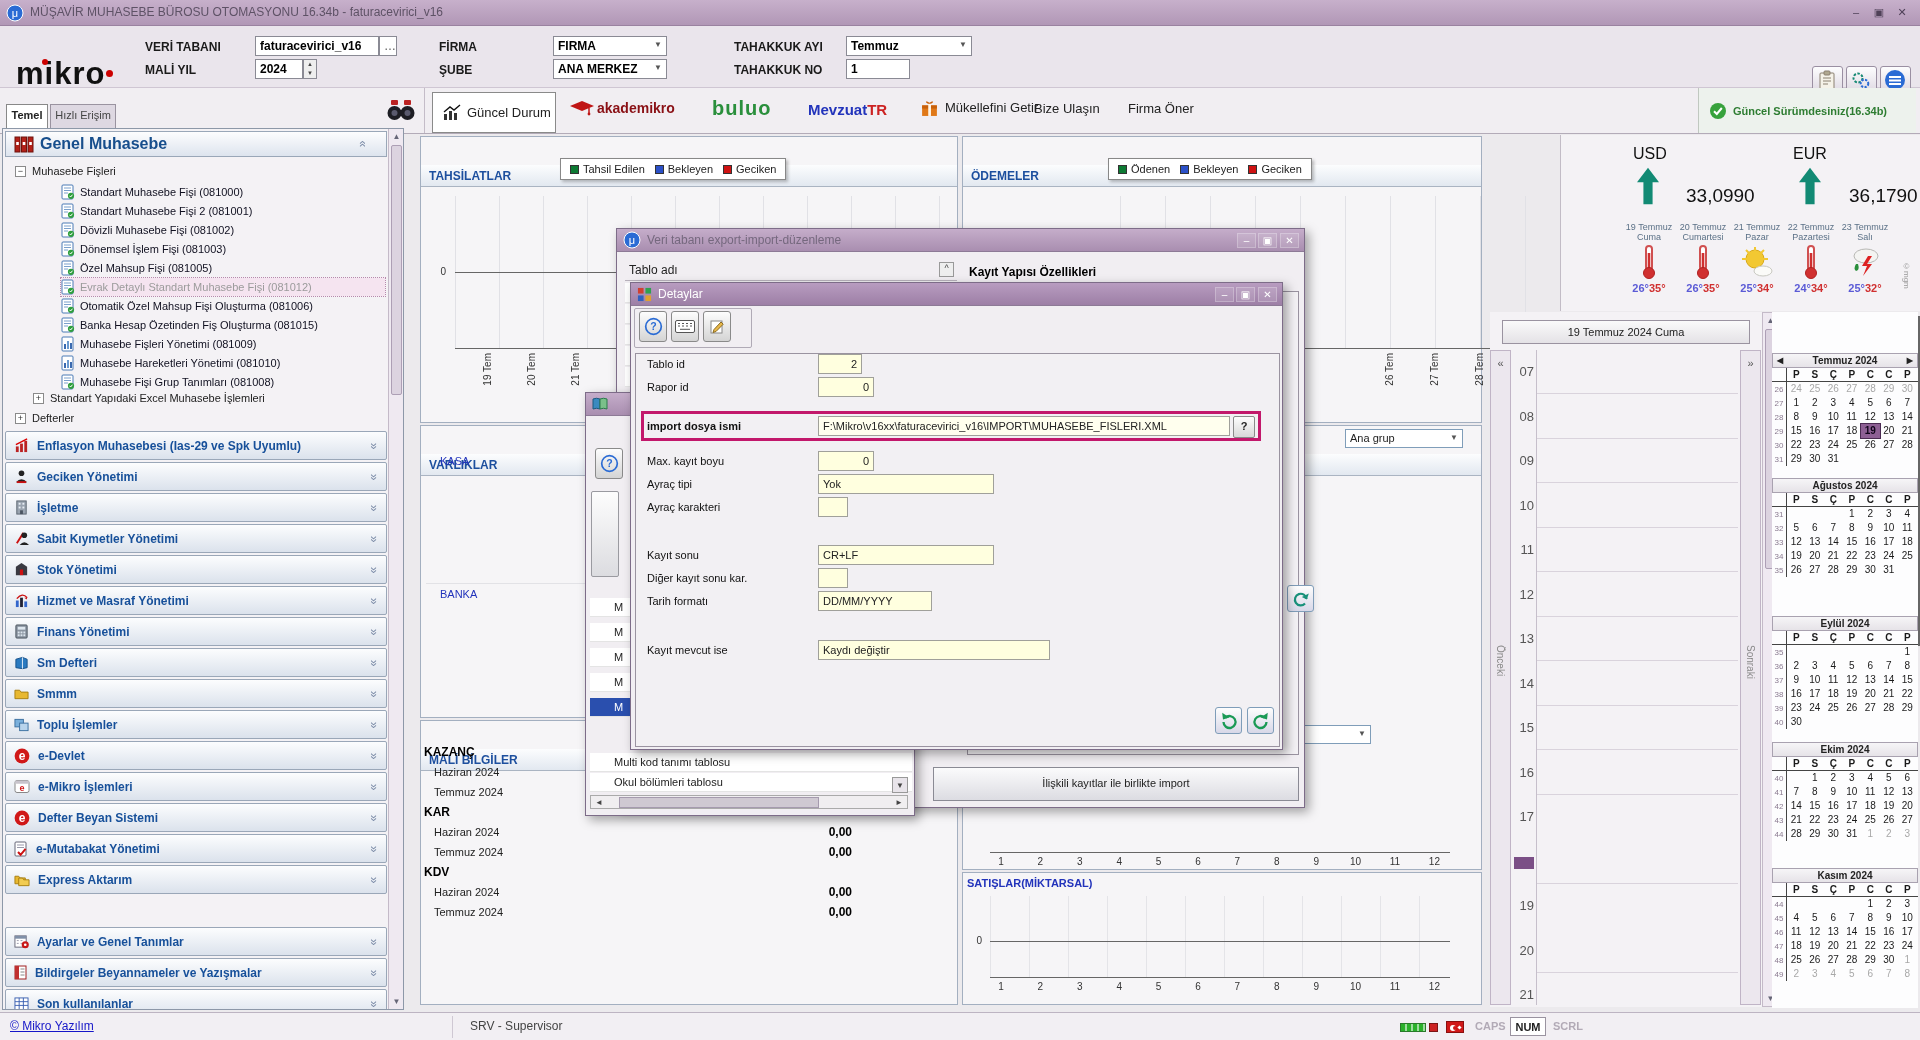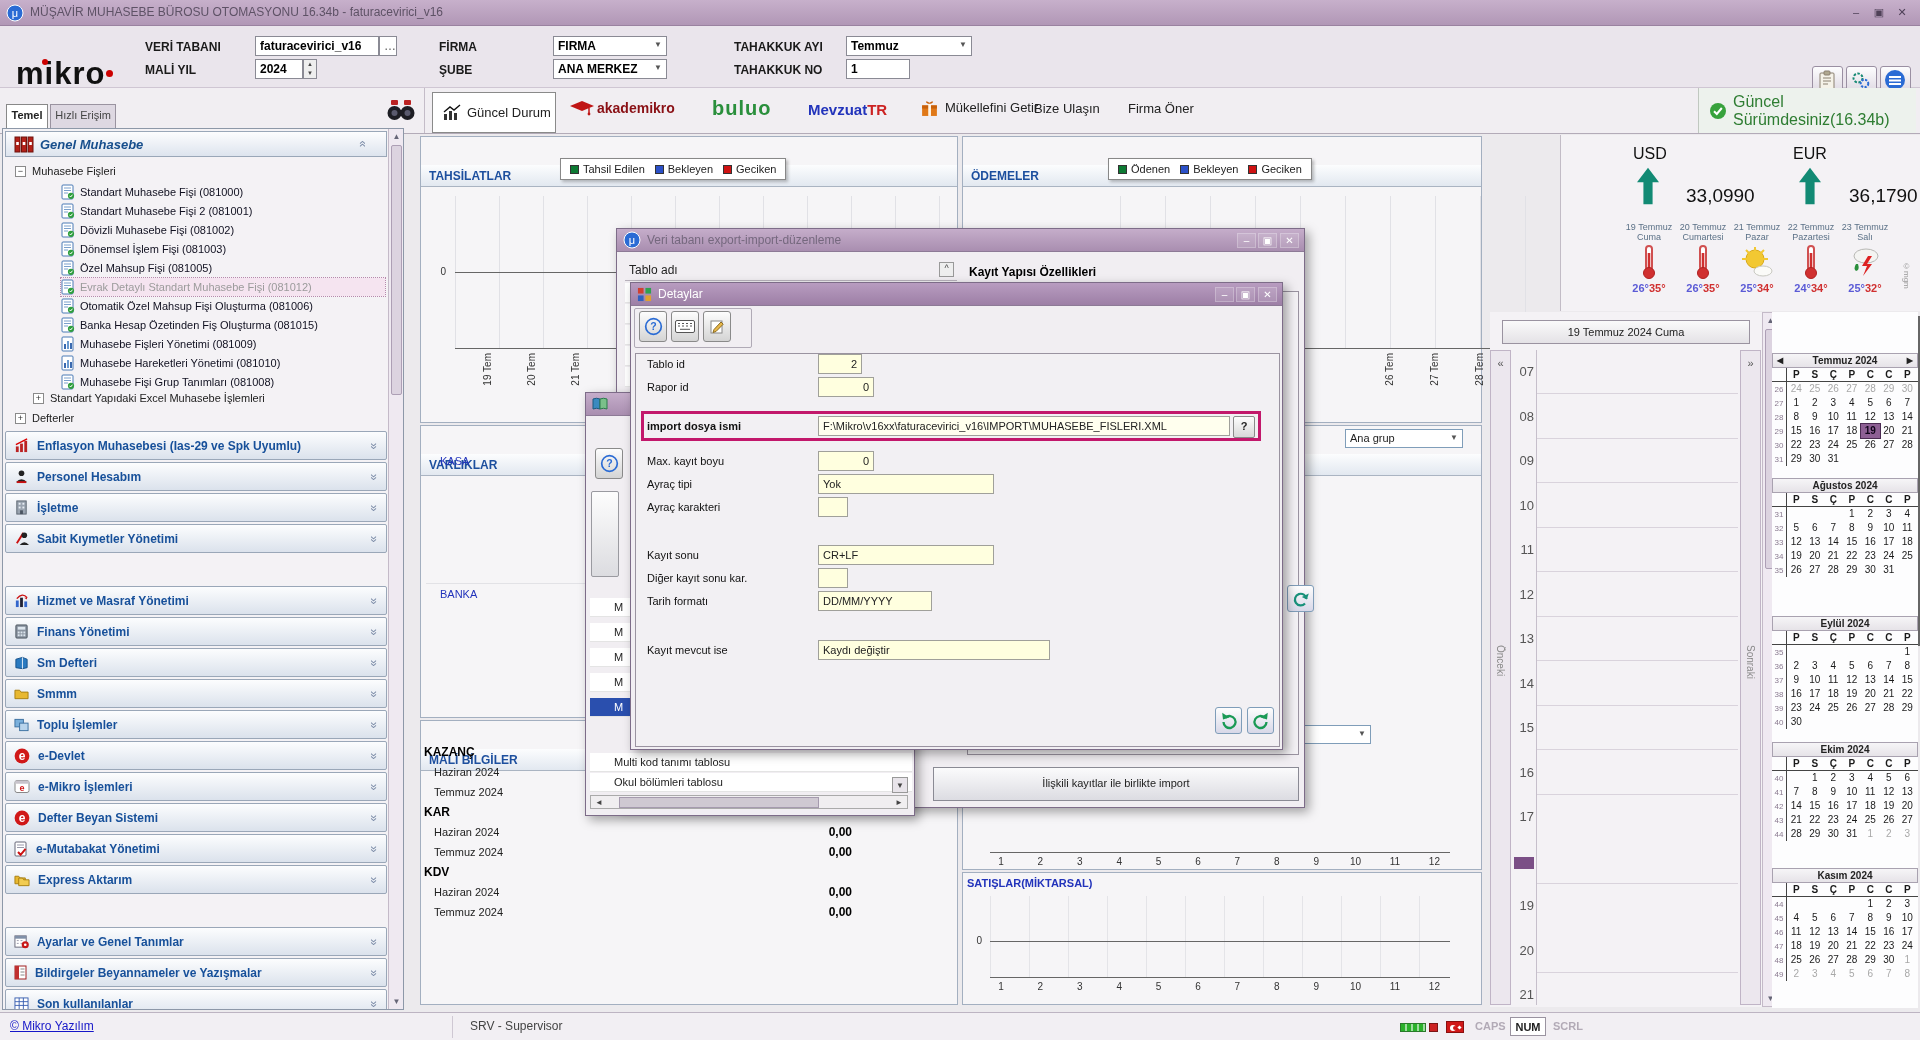--- a/index.html
+++ b/index.html
@@ -33,28 +33,28 @@
   
   #ribbon { position:absolute; left:0; top:88px; width:1920px; height:46px;
     background:#f1eef2; border-bottom:1px solid #b3abb8; }
   .tab { position:absolute; top:16px; height:24px; border:1px solid #9a93a0; border-bottom:none;
     text-align:center; font-size:11px; padding-top:4px; }
   .rbtext { position:absolute; top:13px; font-size:13px; color:#222; }
   #gd-tab { position:absolute; left:432px; top:4px; width:124px; height:41px; background:#fff;
     border:1px solid #8a8a8a; display:flex; align-items:center; gap:6px; padding-left:10px; font-size:13px; }
   #version-badge { position:absolute; right:4px; top:0; width:218px; height:45px; background:#edf2ed;
     border-left:1px solid #c0c8c0; display:flex; align-items:center; gap:6px; padding-left:10px; }
-  #version-badge span { color:#2e7d32; font-size:16px; }
+  #version-badge span { color:#2e7d32; font-size:11px;font-weight:bold; }
 
   
   #sidebar { position:absolute; left:2px; top:128px; width:402px; height:882px; background:#f4f2f5;
     border:1px solid #8d98a8; overflow:hidden; }
   #sb-header { position:absolute; left:2px; top:2px; width:382px; height:26px;
     background:linear-gradient(#fdfdfe,#dde4ee); border:1px solid #9aa7b8; display:flex; align-items:center; gap:6px; padding-left:8px; }
-  #sb-header b { color:#174e8c; font-size:13px;font-style:italic; }
+  #sb-header b { color:#174e8c; font-size:16px; }
   #tree { position:absolute; left:2px; top:30px; width:382px; height:300px; }
   .trow { position:absolute; left:56px; height:18px; display:flex; align-items:center; gap:5px; width:324px; }
   .trow .tlabel { font-size:11px; color:#101020; white-space:nowrap; overflow:hidden; }
   .tsel { background:#f5e4f0; outline:1px dotted #b888ac; }
   .tsel .tlabel { color:#9b9b9b; }
   .expbox { width:11px; height:11px; border:1px solid #8a8a8a; background:#fff; font-size:9px; line-height:9px;
     text-align:center; color:#333; }
   #sections { position:absolute; left:2px; top:302px; width:384px; height:720px; }
   .secbar { position:absolute; left:0; width:382px; height:29px; background:linear-gradient(#fcfdfe,#dbe2ec);
     border:1px solid #9aa7b8; border-radius:2px; display:flex; align-items:center; gap:8px; padding:0 8px; }
@@ -446,21 +446,21 @@
         <div class="chev">»</div>
       </div>
       <div class="secbar" style="top: 31px;">
         <span class="ico">
           <svg width="15" height="15" viewBox="0 0 16 16">
             <circle cx="8" cy="4.5" r="3" fill="#222"></circle>
             <path d="M2 14 Q8 8 14 14 Z" fill="#222"></path>
             <path d="M3 14 h10" stroke="#c11" stroke-width="2"></path>
           </svg>
         </span>
-        <div class="seclabel">Personel Hesabım</div>
+        <div class="seclabel">Geciken Yönetimi</div>
         <div class="chev">»</div>
       </div>
       <div class="secbar" style="top: 62px;">
         <span class="ico">
           <svg width="15" height="15" viewBox="0 0 16 16">
             <rect x="3" y="1" width="10" height="14" fill="#9aa4b0" stroke="#5a6470"></rect>
             <rect x="5" y="3" width="2" height="2" fill="#e8eef4"></rect>
             <rect x="9" y="3" width="2" height="2" fill="#e8eef4"></rect>
             <rect x="5" y="7" width="2" height="2" fill="#e8eef4"></rect>
             <rect x="9" y="7" width="2" height="2" fill="#e8eef4"></rect>
@@ -472,20 +472,30 @@
       </div>
       <div class="secbar" style="top: 93px;">
         <span class="ico">
           <svg width="15" height="15" viewBox="0 0 16 16">
             <path d="M3 13 L10 2" stroke="#c11" stroke-width="2"></path>
             <circle cx="11" cy="4.5" r="3" fill="#222"></circle>
             <path d="M6 15 Q11 9 16 15 Z" fill="#222"></path>
           </svg>
         </span>
         <div class="seclabel">Sabit Kıymetler Yönetimi</div>
+        <div class="chev">»</div>
+      </div>
+      <div class="secbar" style="top: 124px;">
+        <span class="ico">
+          <svg width="15" height="15" viewBox="0 0 16 16">
+            <path d="M2 5 L8 1 L14 5 L14 14 L2 14 Z" fill="#3a3a42"></path>
+            <rect x="6.3" y="8" width="3.4" height="6" fill="#c11"></rect>
+          </svg>
+        </span>
+        <div class="seclabel">Stok Yönetimi</div>
         <div class="chev">»</div>
       </div>
       <div class="secbar" style="top: 155px;">
         <span class="ico">
           <svg width="15" height="15" viewBox="0 0 16 16">
             <rect x="2" y="8" width="3" height="7" fill="#36c"></rect>
             <rect x="6.5" y="5" width="3" height="10" fill="#223"></rect>
             <rect x="11" y="9" width="3" height="6" fill="#36c"></rect>
             <path d="M3 6 Q9 -1 14 5" stroke="#c11" fill="none" stroke-width="1.5"></path>
             <path d="M14 5 l-3 0 l2.5 2 Z" fill="#c11"></path>

